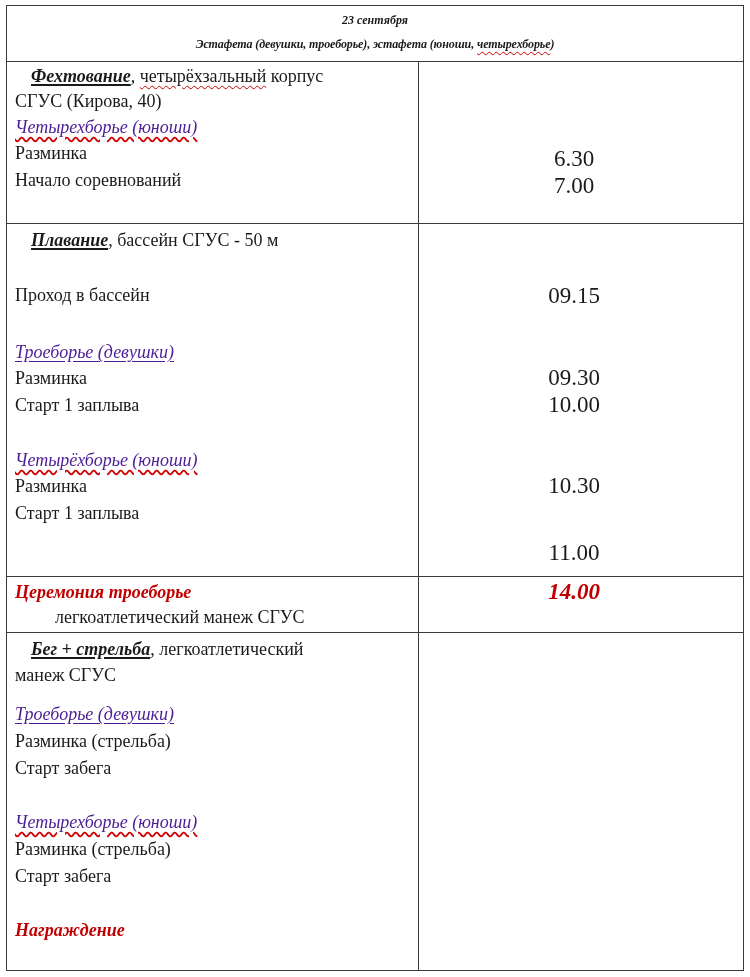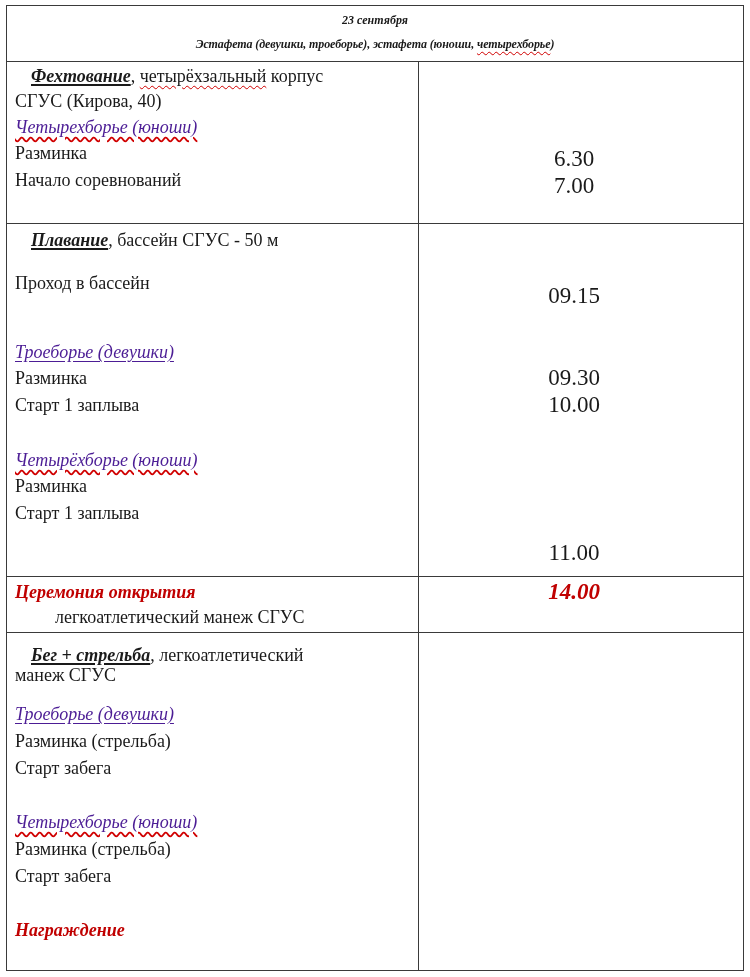--- a/index.html
+++ b/index.html
@@ -122,49 +122,50 @@
     </div>
     <div class="cell-right">
       <div class="tm" style="top:86px;">6.30</div>
       <div class="tm" style="top:113px;">7.00</div>
     </div>
   </div>
 
   <div class="row" style="top:218px;height:353px;">
     <div class="cell-left">
       <div class="ln" style="top:5px;"><span class="sport">Плавание</span><span>, бассейн СГУС - 50 м</span></div>
-      <div class="ln" style="top:48px;text-align:right;">Проход в бассейн</div>
+      <div class="ln" style="top:60px;text-align:right;">Проход в бассейн</div>
       <div class="ln" style="top:117px;"><span class="cat">Троеборье (девушки)</span></div>
       <div class="ln" style="top:143px;">Разминка</div>
       <div class="ln" style="top:170px;">Старт 1 заплыва</div>
       <div class="ln" style="top:225px;"><span class="cat spell">Четырёхборье (юноши)</span></div>
       <div class="ln" style="top:251px;">Разминка</div>
       <div class="ln" style="top:278px;">Старт 1 заплыва</div>
     </div>
     <div class="cell-right">
       <div class="tm" style="top:61px;">09.15</div>
       <div class="tm" style="top:143px;">09.30</div>
       <div class="tm" style="top:170px;">10.00</div>
+      <div class="tm" style="top:251px;">10.30</div>
       <div class="tm" style="top:278px;margin-top:40px;">11.00</div>
     </div>
   </div>
 
   <div class="row" style="top:571px;height:56px;">
     <div class="cell-left">
-      <div class="ln" style="top:4px;"><span class="red-bold">Церемония открытия</span></div>
+      <div class="ln" style="top:4px;"><span class="red-bold">Церемония троеборье</span></div>
       <div class="ln" style="top:29px;margin-left:40px;">легкоатлетический манеж СГУС</div>
     </div>
     <div class="cell-right">
       <div class="tm red-bold" style="top:4px;">14.00</div>
     </div>
   </div>
 
   <div class="row last" style="top:627px;height:337px;">
     <div class="cell-left">
-      <div class="ln" style="top:11px;"><span class="sport">Бег + стрельба</span><span>, легкоатлетический</span></div>
+      <div class="ln" style="top:5px;"><span class="sport">Бег + стрельба</span><span>, легкоатлетический</span></div>
       <div class="ln" style="top:31px;">манеж СГУС</div>
       <div class="ln" style="top:70px;"><span class="cat">Троеборье (девушки)</span></div>
       <div class="ln" style="top:97px;">Разминка (стрельба)</div>
       <div class="ln" style="top:124px;">Старт забега</div>
       <div class="ln" style="top:178px;"><span class="cat spell">Четырехборье (юноши)</span></div>
       <div class="ln" style="top:205px;">Разминка (стрельба)</div>
       <div class="ln" style="top:232px;">Старт забега</div>
       <div class="ln" style="top:286px;"><span class="red-bold">Награждение</span></div>
     </div>
   </div>

